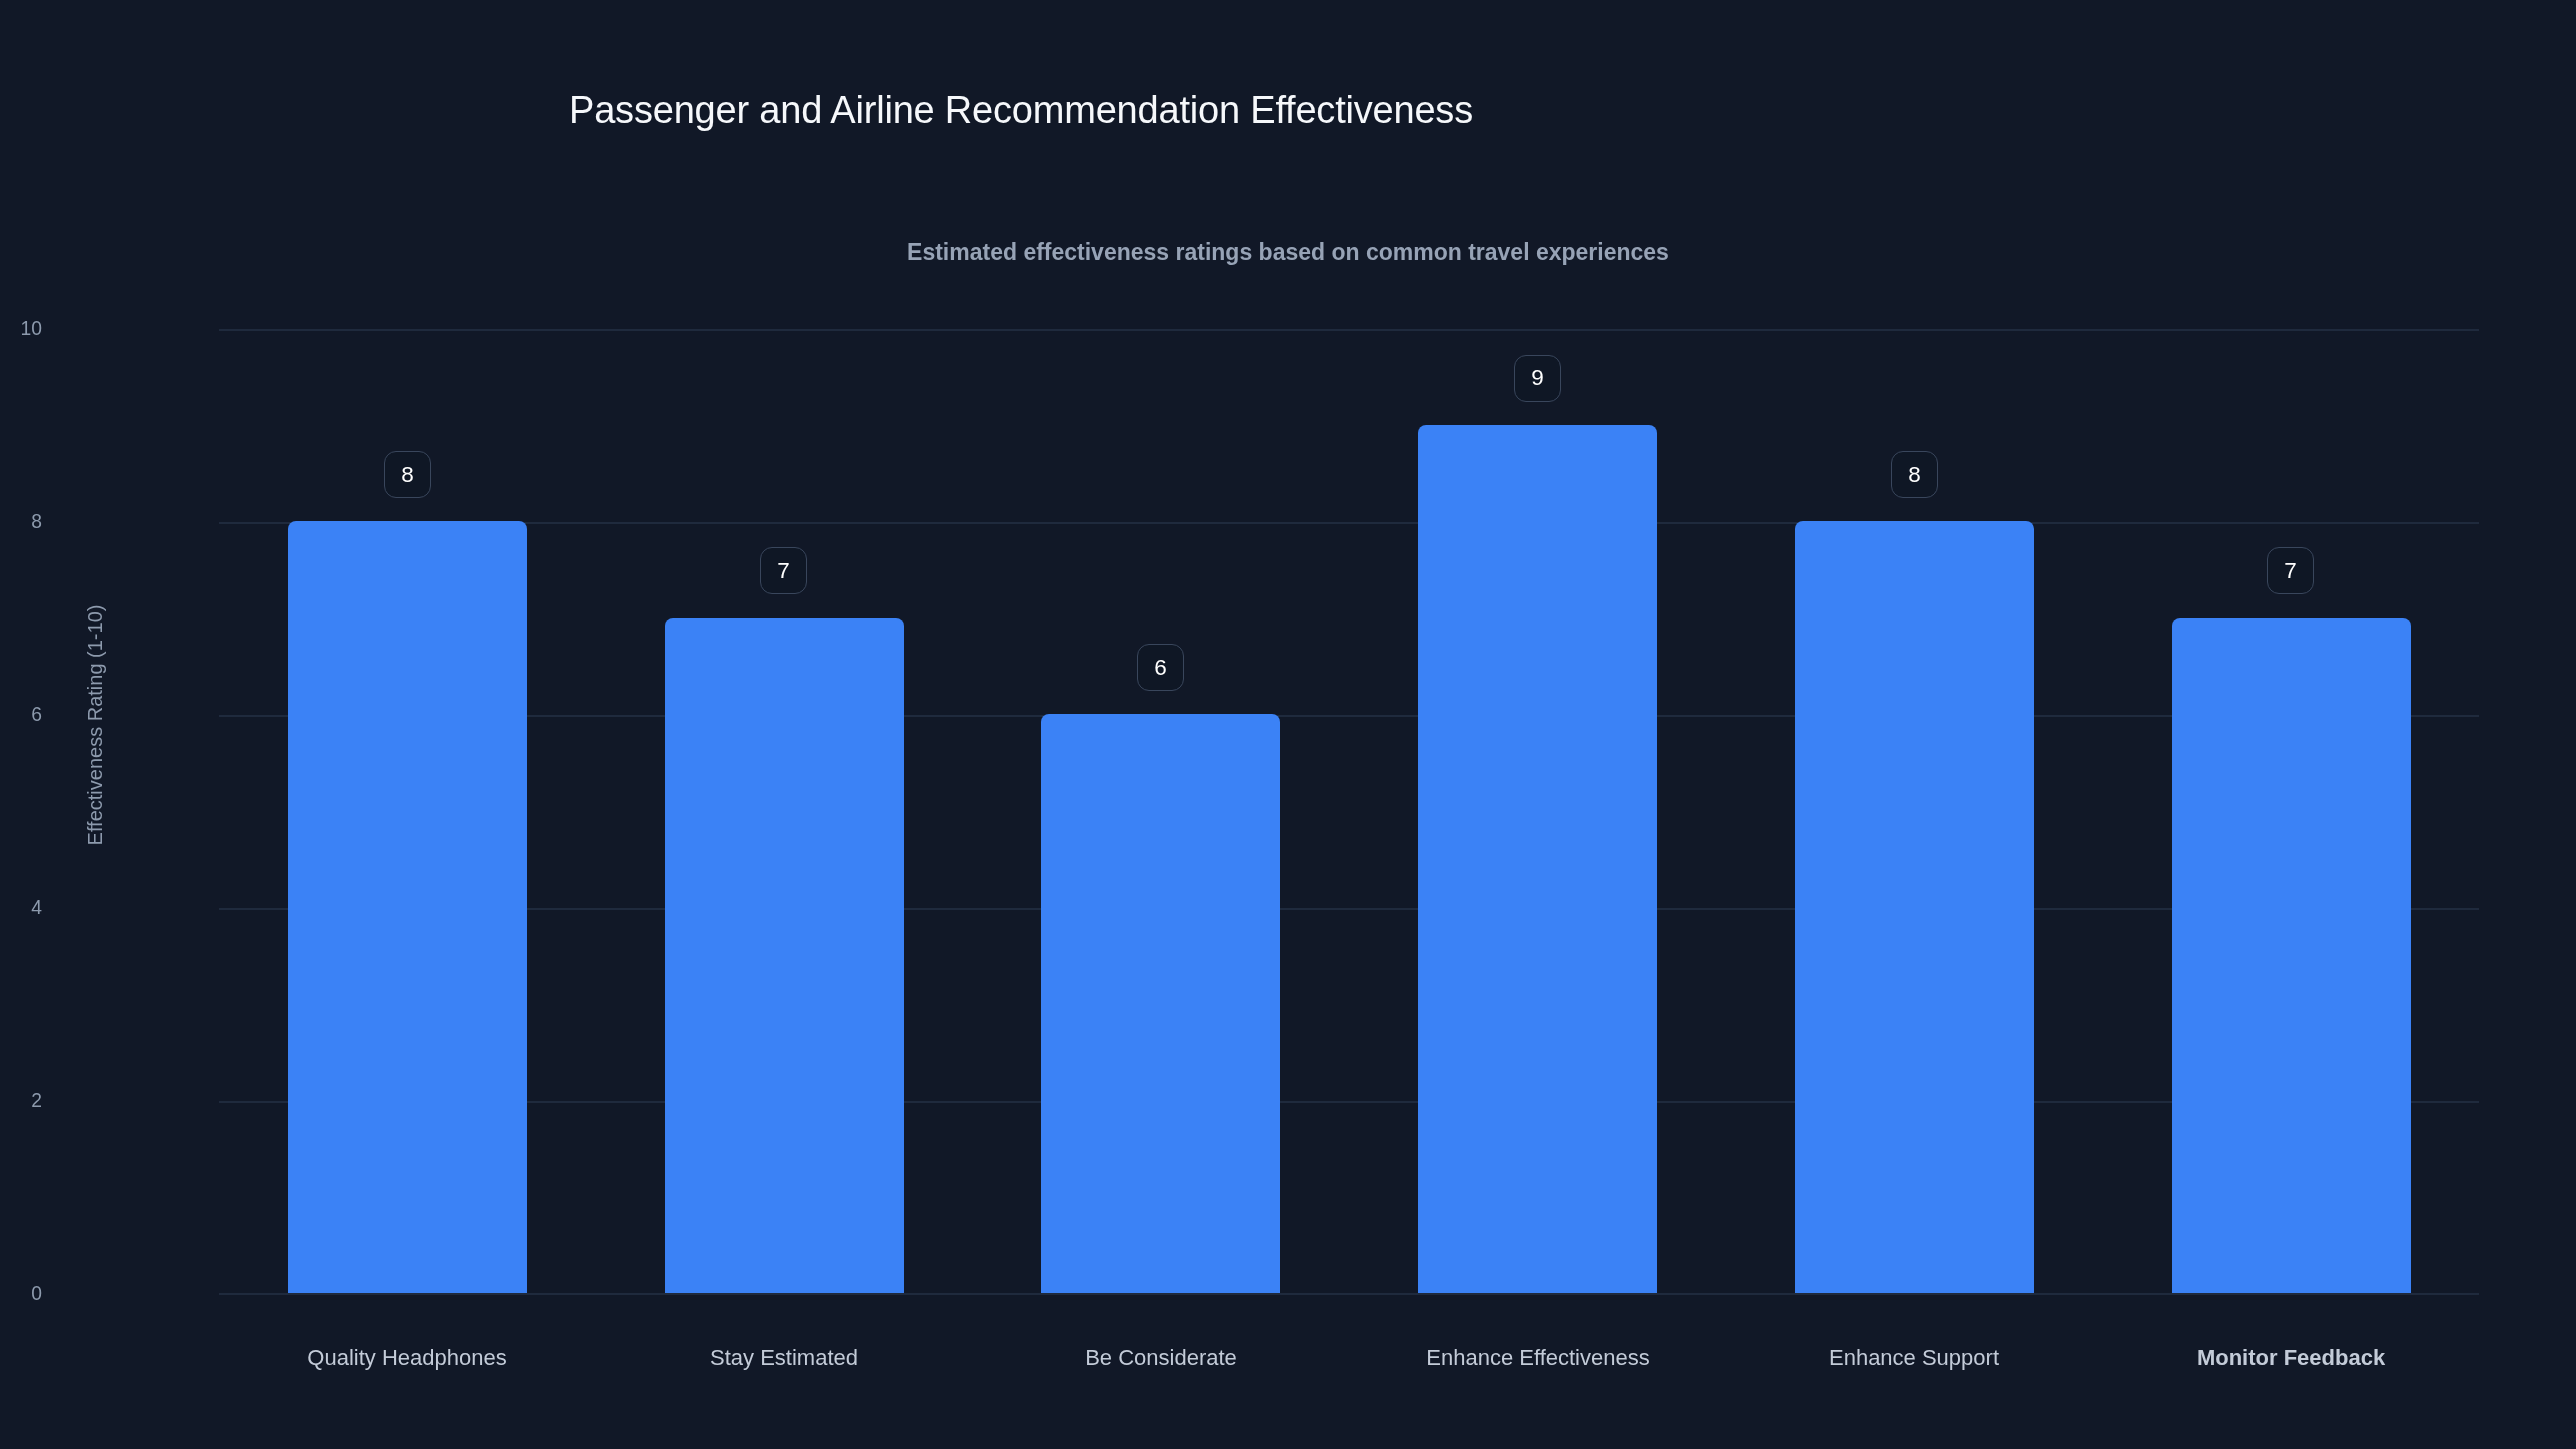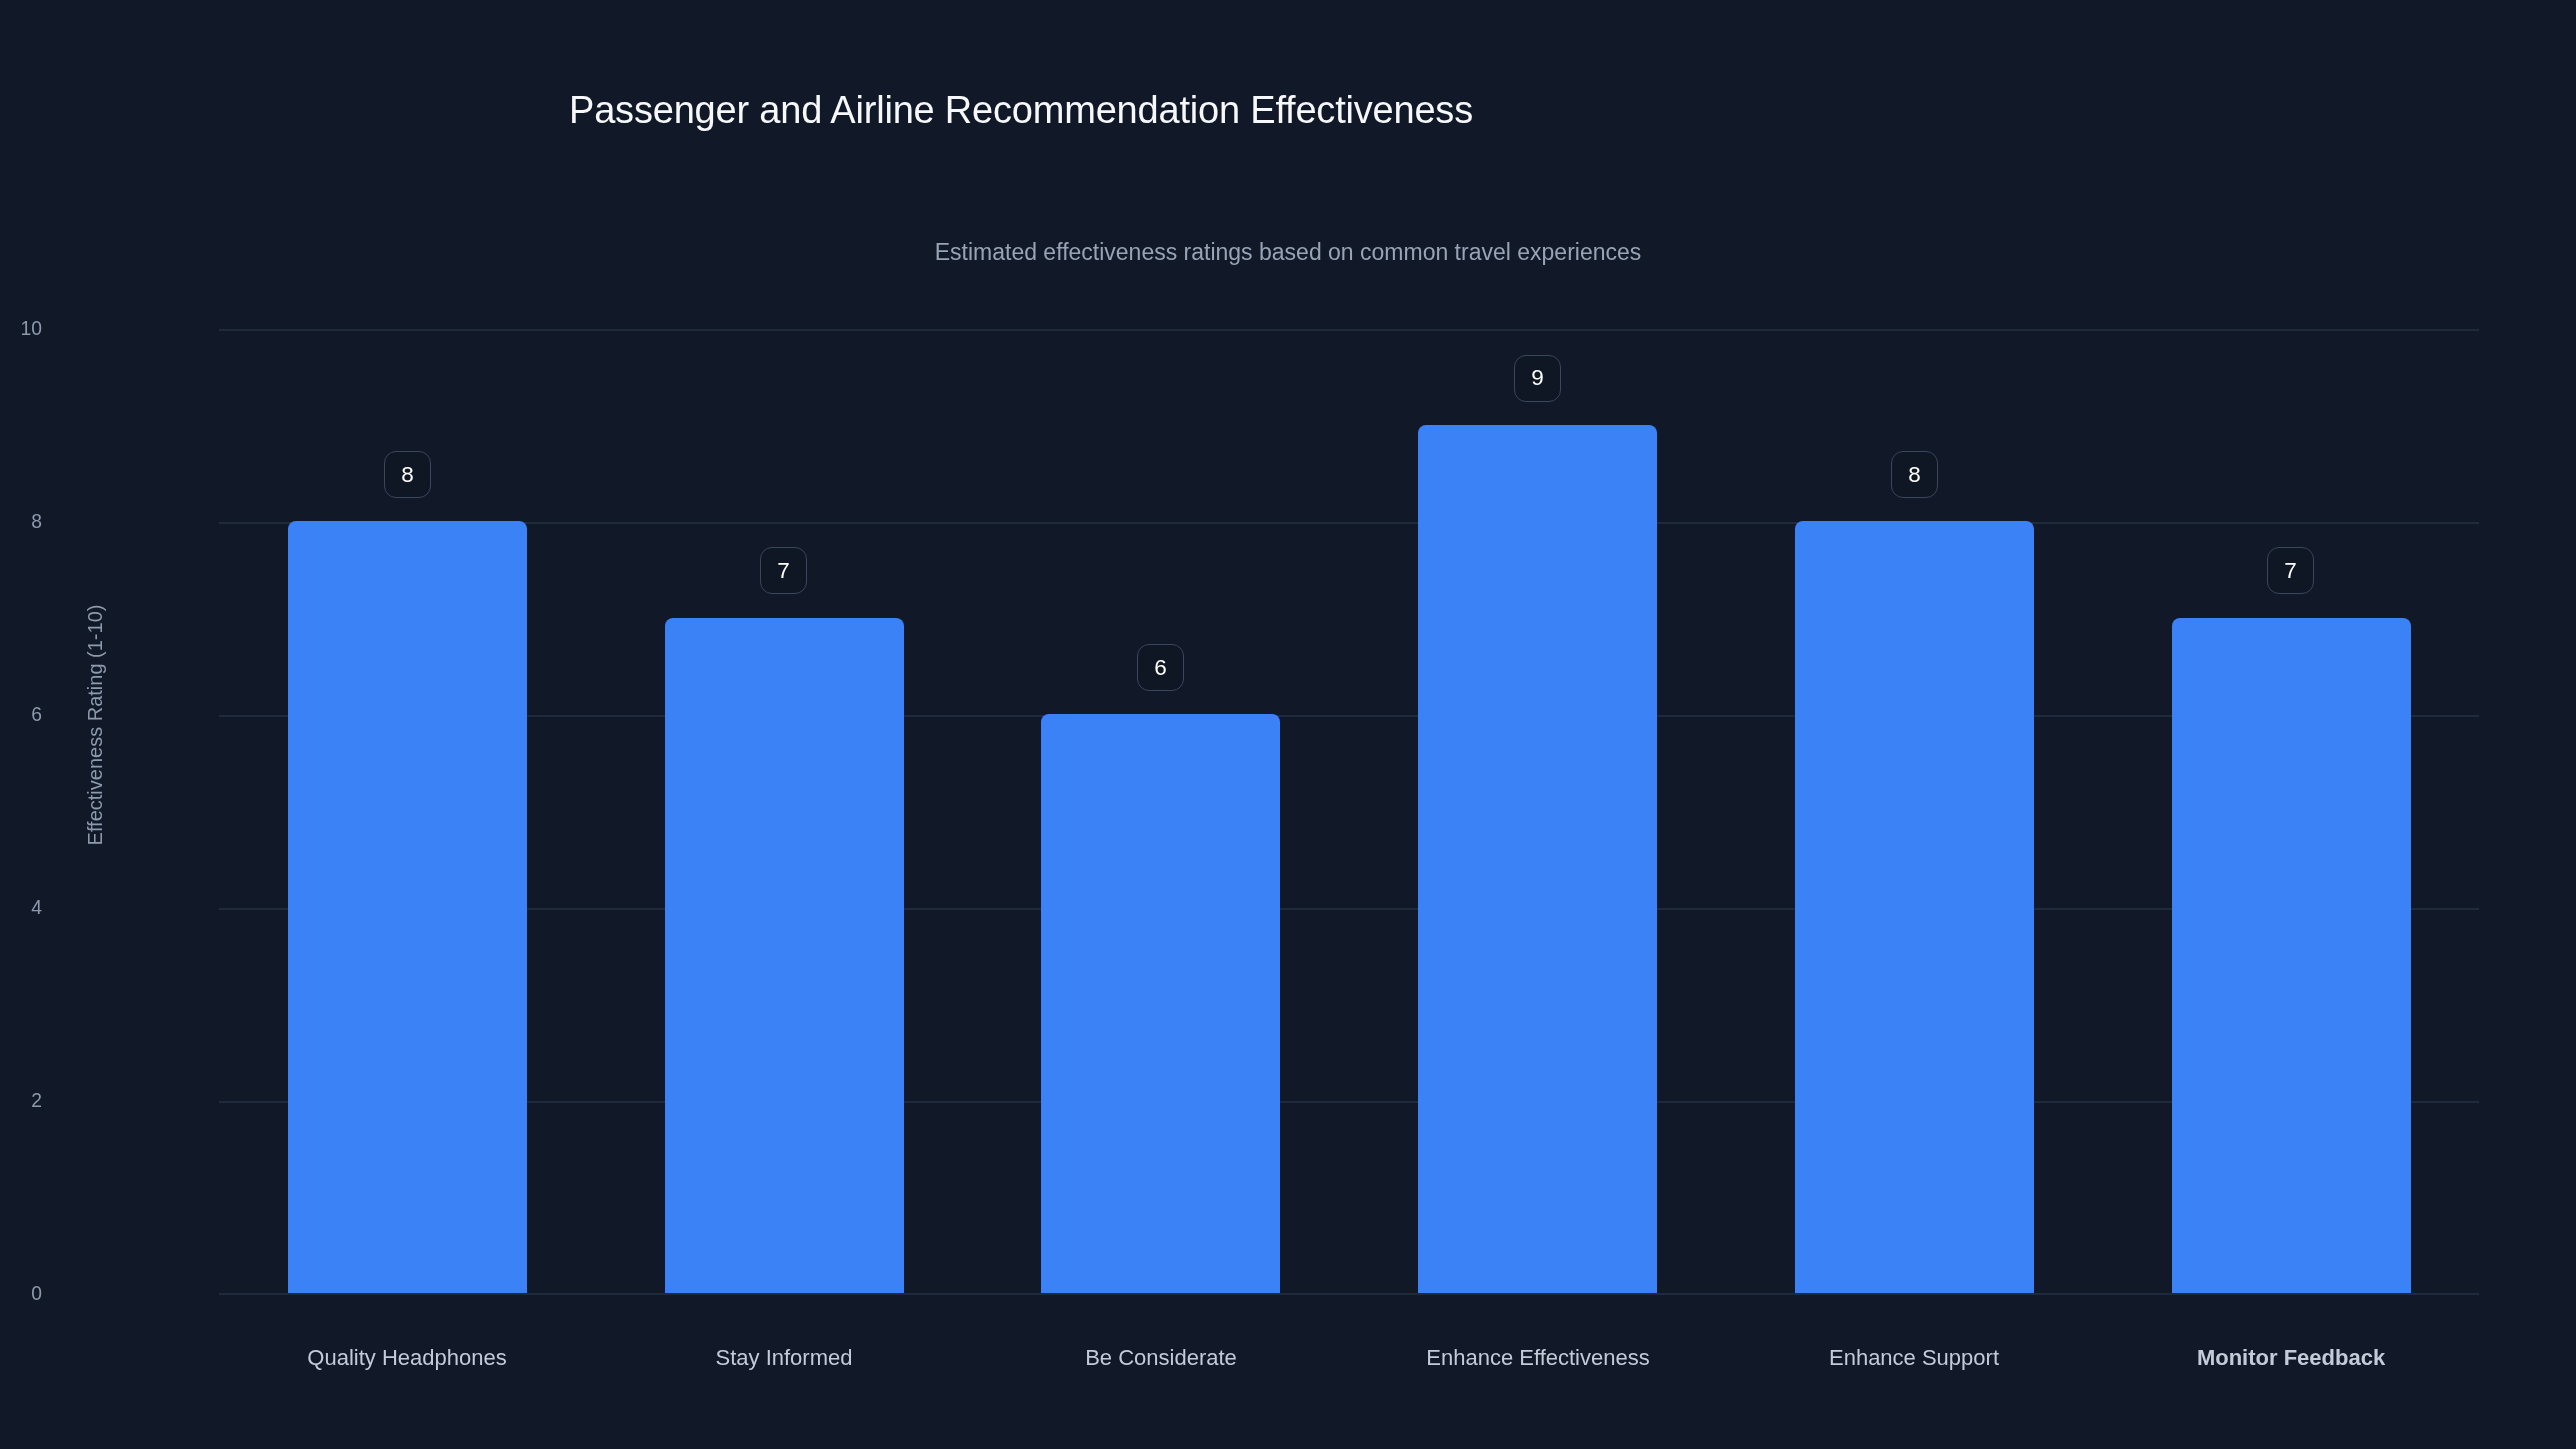--- a/index.html
+++ b/index.html
@@ -13,21 +13,21 @@
 
   .chart-title {
     position:absolute; top:89px; left:0; width:2042px;
     text-align:center;
     font-size:38px; font-weight:400; color:#f6f8fb;
     letter-spacing:-0.2px;
   }
   .chart-subtitle {
     position:absolute; top:239px; left:0; width:2576px;
     text-align:center;
-    font-size:23px; font-weight:400; color:#97a3b6;
+    font-size:23px; font-weight:700; color:#97a3b6;
   }
 
   
   .plot {
     position:absolute;
     left:219px; top:329px;
     width:2260px; height:964px;   
   }
   .gridline {
     position:absolute; left:0; width:100%;
@@ -135,20 +135,20 @@
         <div class="value-badge" style="left: 1672px; top: 122px;">8</div>
         <div class="bar-slot" style="left: 1953px; width: 239px; height: 675px;">
           <div class="bar" style="height: 100%; background: rgb(59, 130, 246);"></div>
         </div>
         <div class="value-badge" style="left: 2048px; top: 218px;">7</div>
       </div>
   </div>
 
   <div id="xticks">
       <div class="xtick" style="left: 407px;">Quality Headphones</div>
-      <div class="xtick" style="left: 784px;">Stay Informed</div>
+      <div class="xtick" style="left: 784px;">Stay Estimated</div>
       <div class="xtick" style="left: 1161px;">Be Considerate</div>
       <div class="xtick" style="left: 1538px;">Enhance Effectiveness</div>
       <div class="xtick" style="left: 1914px;">Enhance Support</div>
       <div class="xtick" style="left: 2291px; font-weight: bold;">Monitor Feedback</div>
     </div>
 </div>
 
 
 </body></html>

